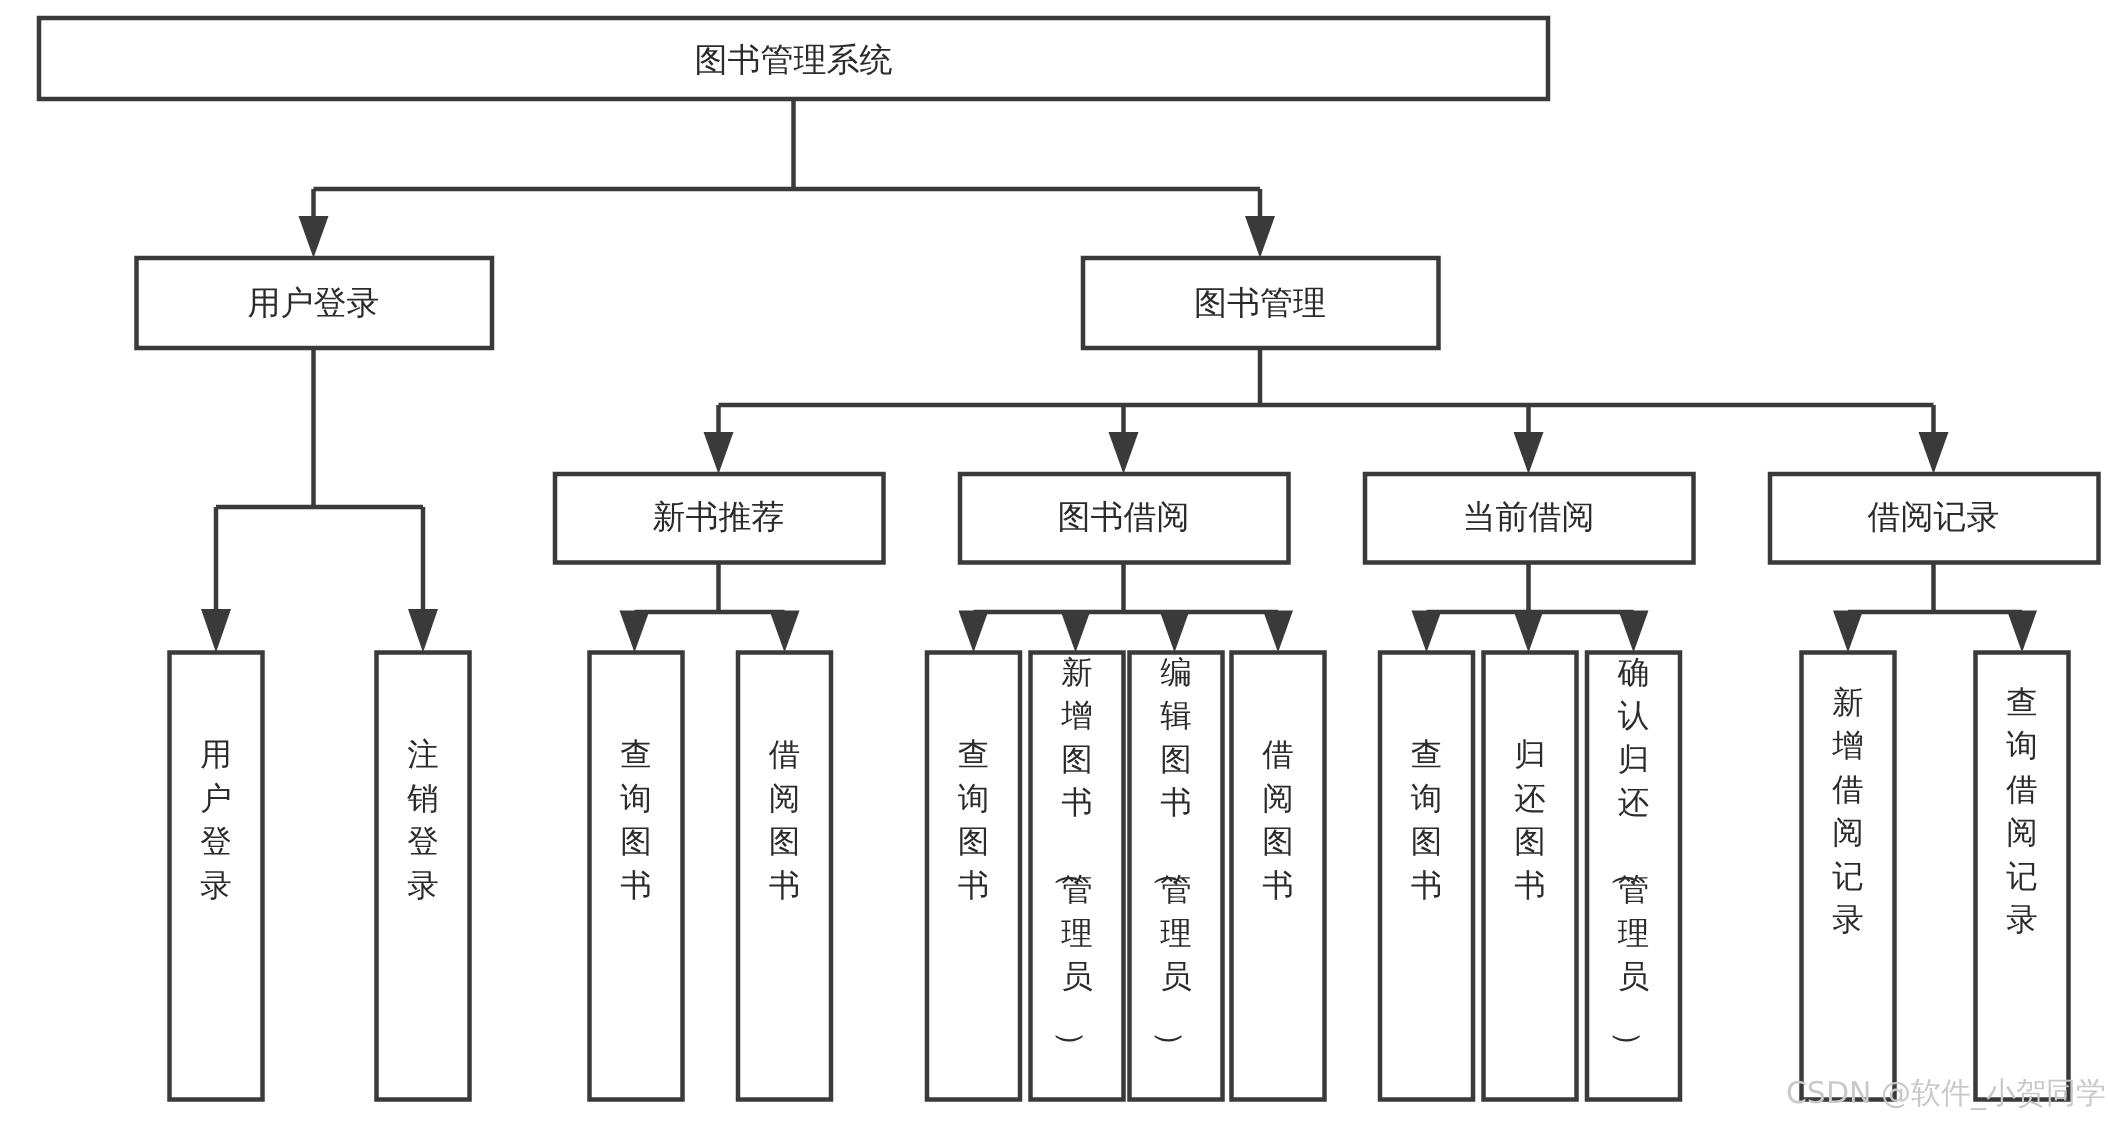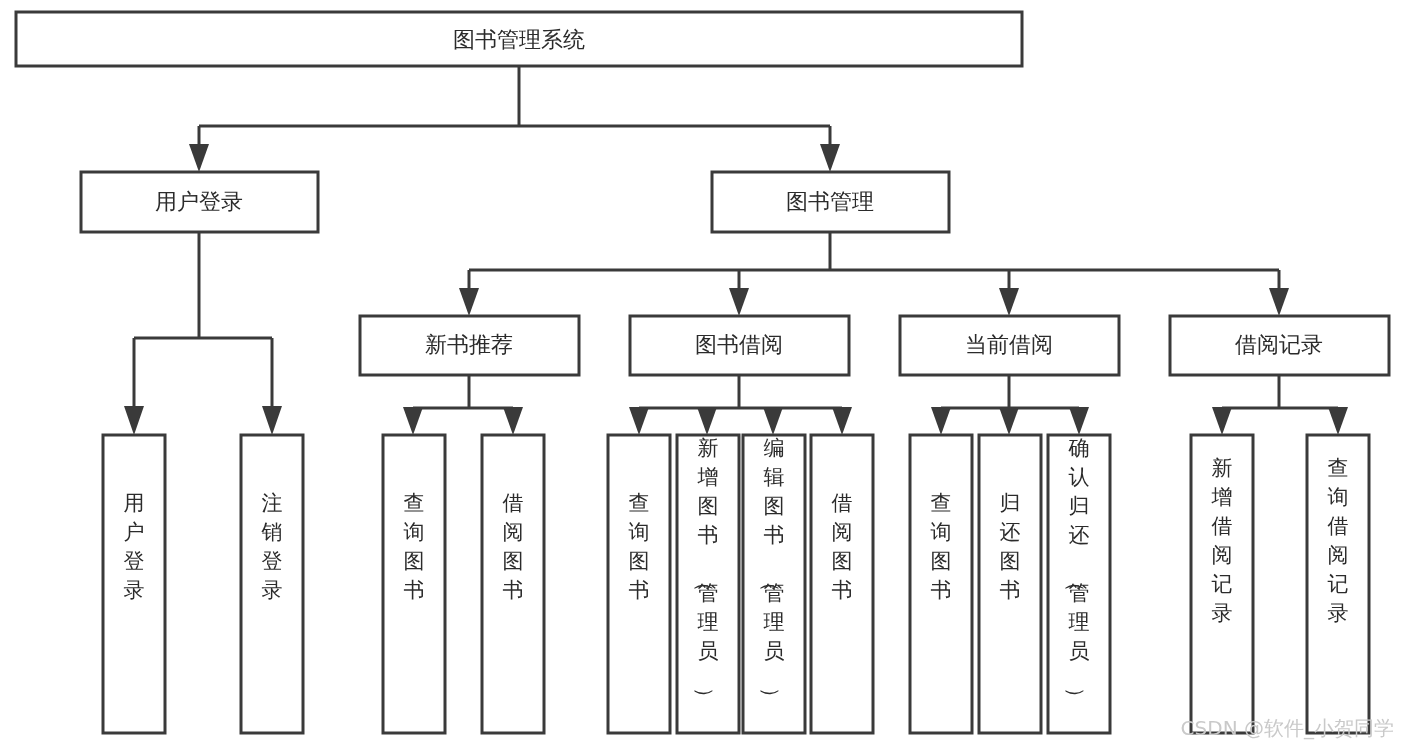--- a/index.html
+++ b/index.html
@@ -9,21 +9,21 @@
   }
   body {
     width: 1405px;
     height: 747px;
     position: relative;
     overflow: hidden;
     font-family: "DejaVu Sans", "Liberation Sans", sans-serif;
   }
   #diagram-root {
     position: absolute;
-    left: 0;
+    left: 10px;
     top: 0;
     width: 1145px;
     height: 747px;
   }
   svg.flow {
     display: block;
     width: 1405px;
     height: 747px;
   }
   .node-box {

